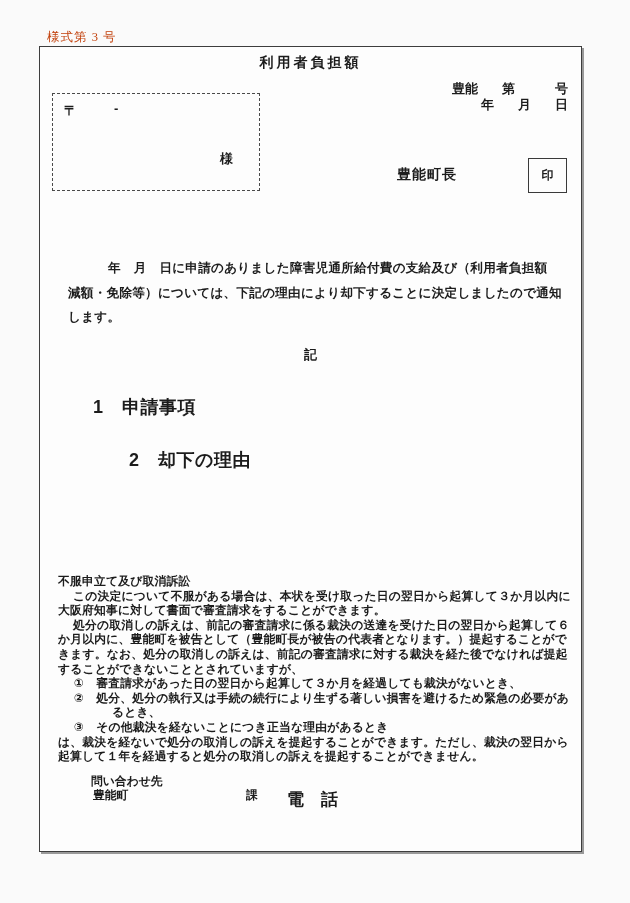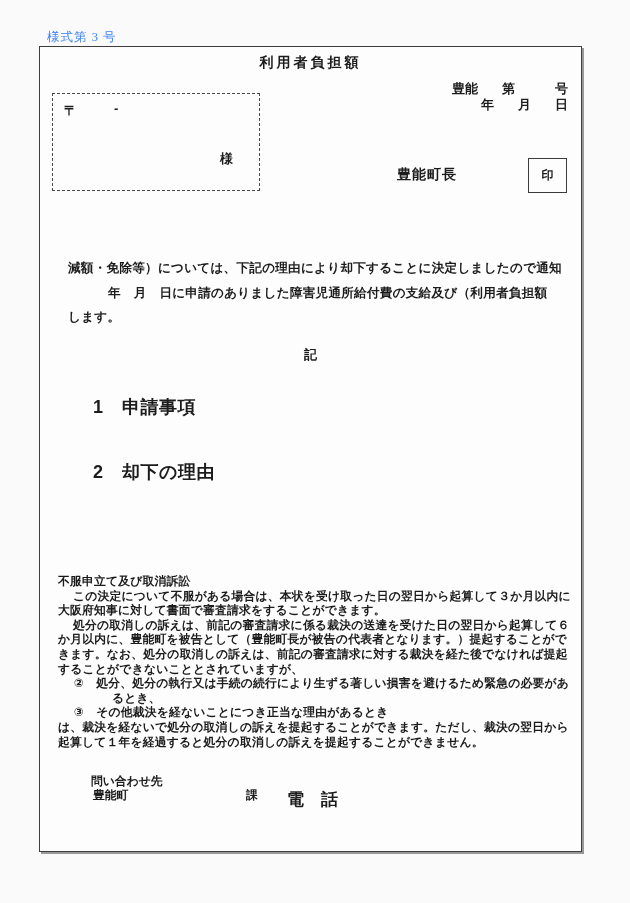--- a/index.html
+++ b/index.html
@@ -9,21 +9,21 @@
     font-family:"Liberation Sans","DejaVu Sans",sans-serif;
     color:#1c1c1c;
     -webkit-font-smoothing:antialiased;
   }
   .canvas{position:relative;width:630px;height:903px;overflow:hidden;}
   .abs{position:absolute;}
 
   .form-label{
     left:47px;top:29px;
     font-family:"Liberation Serif","DejaVu Serif",serif;
-    font-size:12.5px;letter-spacing:1px;color:#3b82f6;
+    font-size:12.5px;letter-spacing:1px;color:#c2410c;
   }
 
   .sheet{
     left:39px;top:46px;width:543px;height:806px;
     background:#fdfdfd;
     border:1px solid #3d3d3d;
     box-shadow:2px 2px 0 #999;
     box-sizing:border-box;
   }
 
@@ -57,21 +57,21 @@
   }
   .body-par .bl.indent{padding-left:40px;}
 
   .record-marker{
     left:39px;top:346px;width:543px;text-align:center;
     font-size:13px;font-weight:700;
   }
 
   .item{left:93px;font-size:18px;font-weight:600;letter-spacing:0.5px;white-space:pre;}
   .item-1{top:395px;}
-  .item-2{top:460px;}
+  .item-2{top:448px;margin-left:36px;}
 
   .appeal{left:58px;top:574px;width:512px;}
   .appeal .al{
     font-size:11.8px;font-weight:600;letter-spacing:0.2px;
     line-height:14.6px;white-space:pre;
   }
   .appeal .al.heading{font-weight:700;}
   .ind15{padding-left:15px;}
   .ind16{padding-left:16px;}
   .ind54{padding-left:54px;}
@@ -103,38 +103,39 @@
   <span class="abs postal">〒</span>
   <span class="abs postal-dash">-</span>
   <span class="abs honorific">様</span>
 
   <div class="abs mayor">豊能町長</div>
   <div class="abs seal-box">
     <span>印</span>
   </div>
 
   <div class="abs body-par">
+    <div class="bl indent">年　月　日に申請のありました障害児通所給付費の支給及び（利用者負担額</div>
     <div class="bl">減額・免除等）については、下記の理由により却下することに決定しましたので通知</div>
-    <div class="bl indent">年　月　日に申請のありました障害児通所給付費の支給及び（利用者負担額</div>
     <div class="bl">します。</div>
   </div>
 
   <div class="abs record-marker">記</div>
 
   <div class="abs item item-1">1　申請事項</div>
   <div class="abs item item-2">2　却下の理由</div>
 
   <div class="abs appeal">
     <div class="al heading">不服申立て及び取消訴訟</div>
     <div class="al ind15">この決定について不服がある場合は、本状を受け取った日の翌日から起算して３か月以内に</div>
     <div class="al">大阪府知事に対して書面で審査請求をすることができます。</div>
     <div class="al ind15">処分の取消しの訴えは、前記の審査請求に係る裁決の送達を受けた日の翌日から起算して６</div>
     <div class="al">か月以内に、豊能町を被告として（豊能町長が被告の代表者となります。）提起することがで</div>
     <div class="al">きます。なお、処分の取消しの訴えは、前記の審査請求に対する裁決を経た後でなければ提起</div>
     <div class="al">することができないこととされていますが、</div>
+    <div class="al ind16">①　審査請求があった日の翌日から起算して３か月を経過しても裁決がないとき、</div>
     <div class="al ind16">②　処分、処分の執行又は手続の続行により生ずる著しい損害を避けるため緊急の必要があ</div>
     <div class="al ind54">るとき、</div>
     <div class="al ind16">③　その他裁決を経ないことにつき正当な理由があるとき</div>
     <div class="al">は、裁決を経ないで処分の取消しの訴えを提起することができます。ただし、裁決の翌日から</div>
     <div class="al">起算して１年を経過すると処分の取消しの訴えを提起することができません。</div>
   </div>
 
   <div class="abs contact-heading">問い合わせ先</div>
   <div class="abs contact-town">豊能町</div>
   <div class="abs contact-dept">課</div>

